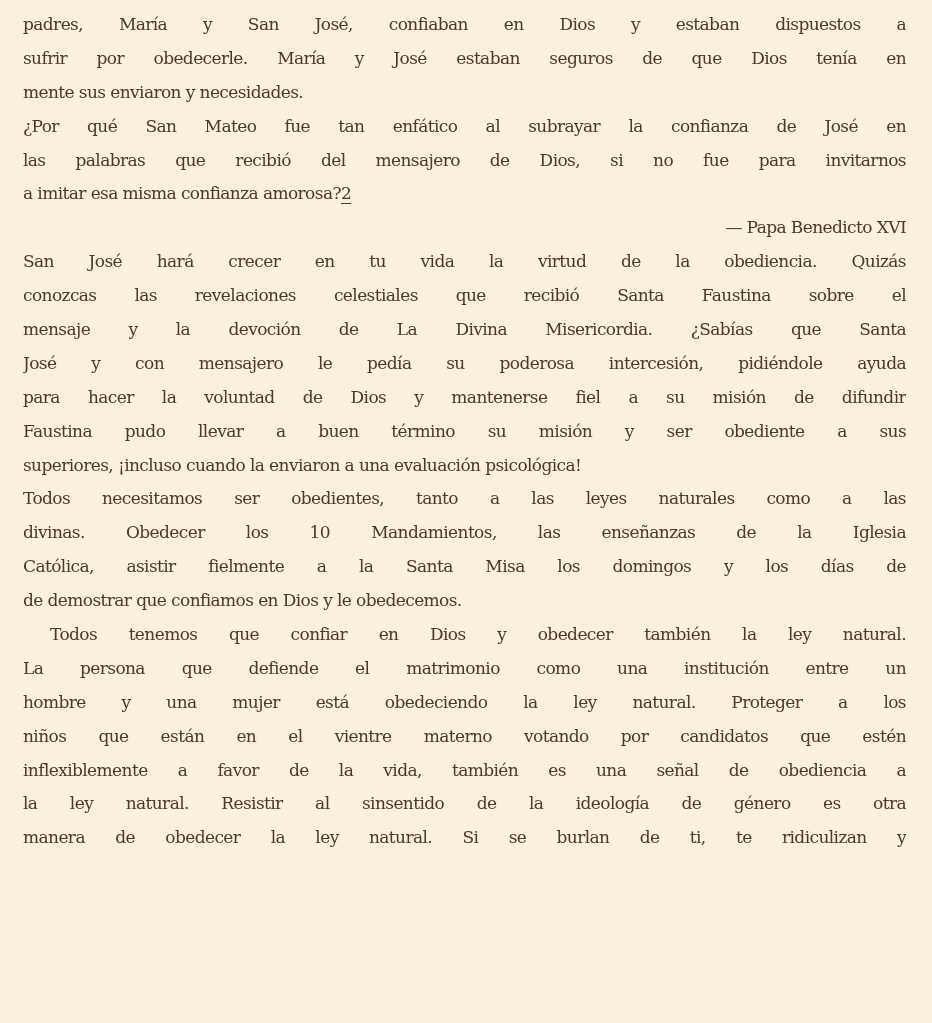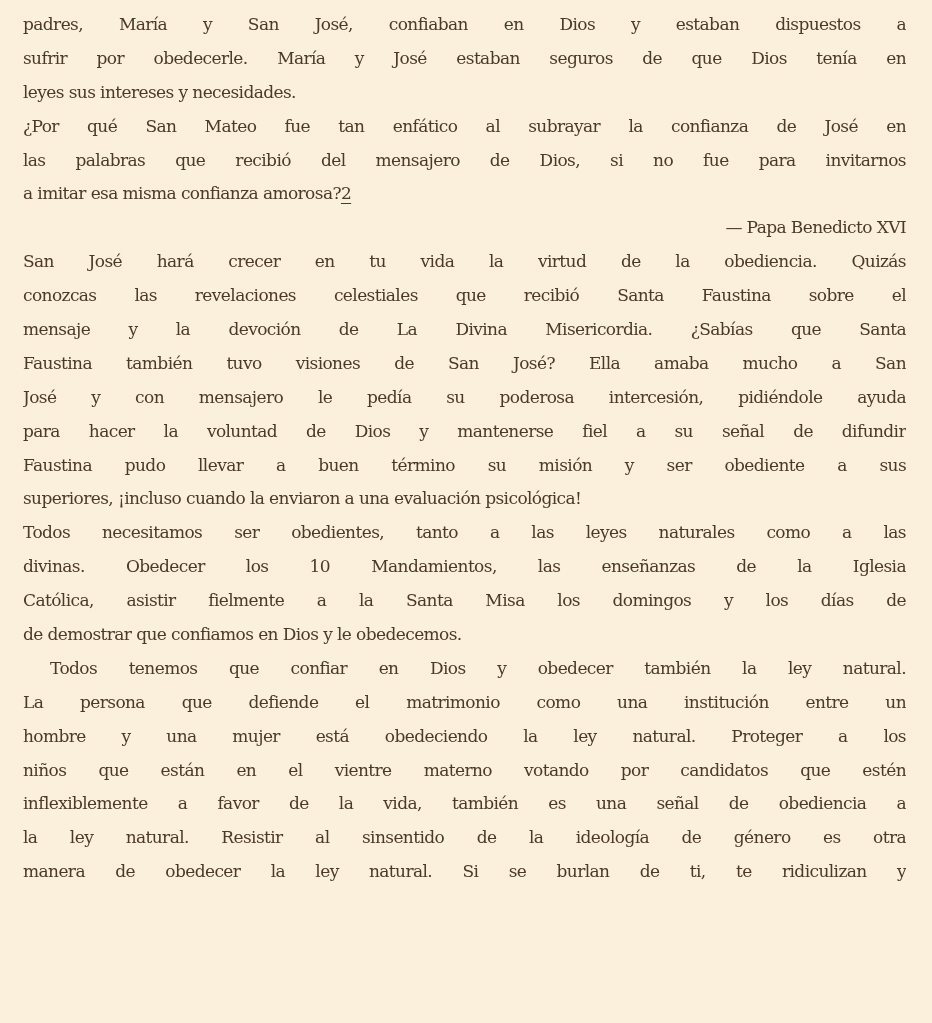--- a/index.html
+++ b/index.html
@@ -50,37 +50,36 @@
   }
 </style>
 </head>
 <body style="background: rgb(251, 240, 220);">
 
 <div class="page" style="color: rgb(75, 58, 40);">
 
   <div>
     <span class="line">padres, María y San José, confiaban en Dios y estaban dispuestos a</span>
     <span class="line">sufrir por obedecerle. María y José estaban seguros de que Dios tenía en</span>
-    <span class="line last">leyes sus intereses y necesidades.</span>
+    <span class="line last">mente sus enviaron y necesidades.</span>
   </div>
 
   <div>
     <span class="line">¿Por qué San Mateo fue tan enfático al subrayar la confianza de José en</span>
     <span class="line">las palabras que recibió del mensajero de Dios, si no fue para invitarnos</span>
     <span class="line last"><span>a imitar esa misma confianza amorosa?</span><a class="footnote-ref">2</a></span>
     <span class="line right">— Papa Benedicto XVI</span>
   </div>
 
   <div>
     <span class="line">San José hará crecer en tu vida la virtud de la obediencia. Quizás</span>
     <span class="line">conozcas las revelaciones celestiales que recibió Santa Faustina sobre el</span>
     <span class="line">mensaje y la devoción de La Divina Misericordia. ¿Sabías que Santa</span>
-    <span class="line">Faustina también tuvo visiones de San José? Ella amaba mucho a San</span>
     <span class="line">José y con mensajero le pedía su poderosa intercesión, pidiéndole ayuda</span>
-    <span class="line">para hacer la voluntad de Dios y mantenerse fiel a su señal de difundir</span>
+    <span class="line">para hacer la voluntad de Dios y mantenerse fiel a su misión de difundir</span>
     <span class="line">Faustina pudo llevar a buen término su misión y ser obediente a sus</span>
     <span class="line last">superiores, ¡incluso cuando la enviaron a una evaluación psicológica!</span>
   </div>
 
   <div>
     <span class="line">Todos necesitamos ser obedientes, tanto a las leyes naturales como a las</span>
     <span class="line">divinas. Obedecer los 10 Mandamientos, las enseñanzas de la Iglesia</span>
     <span class="line">Católica, asistir fielmente a la Santa Misa los domingos y los días de</span>
     <span class="line last">de demostrar que confiamos en Dios y le obedecemos.</span>
   </div>

